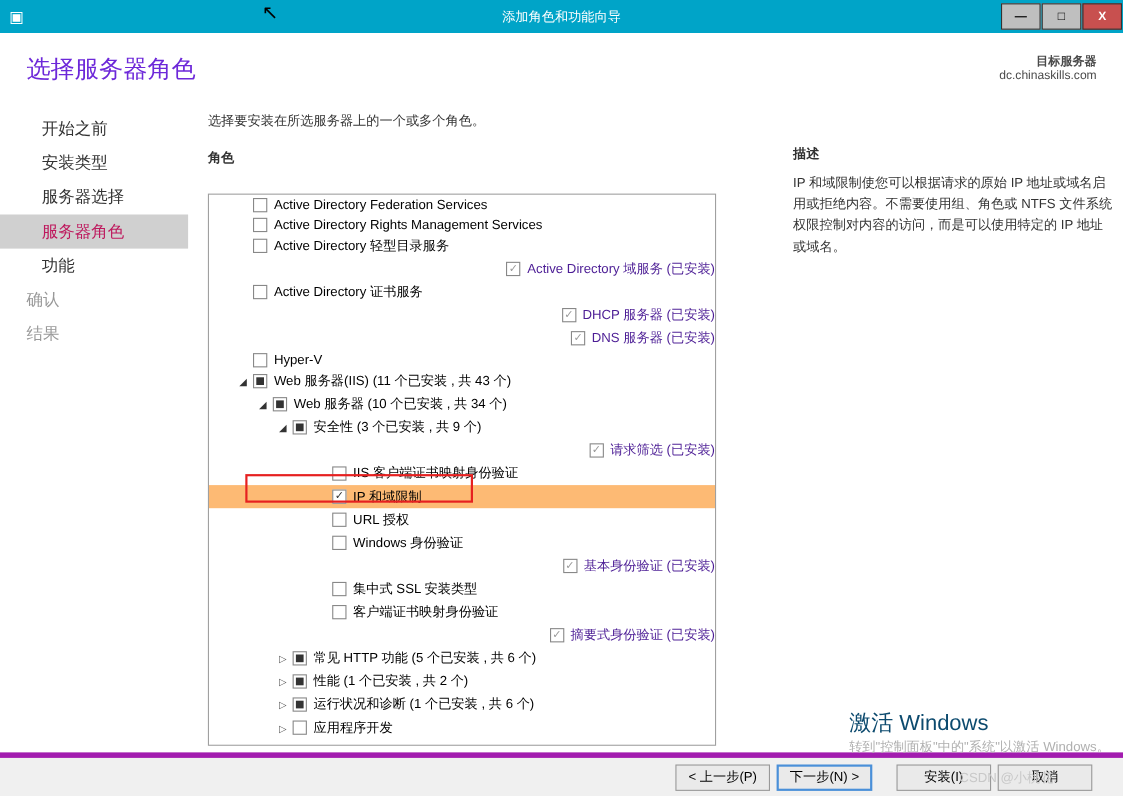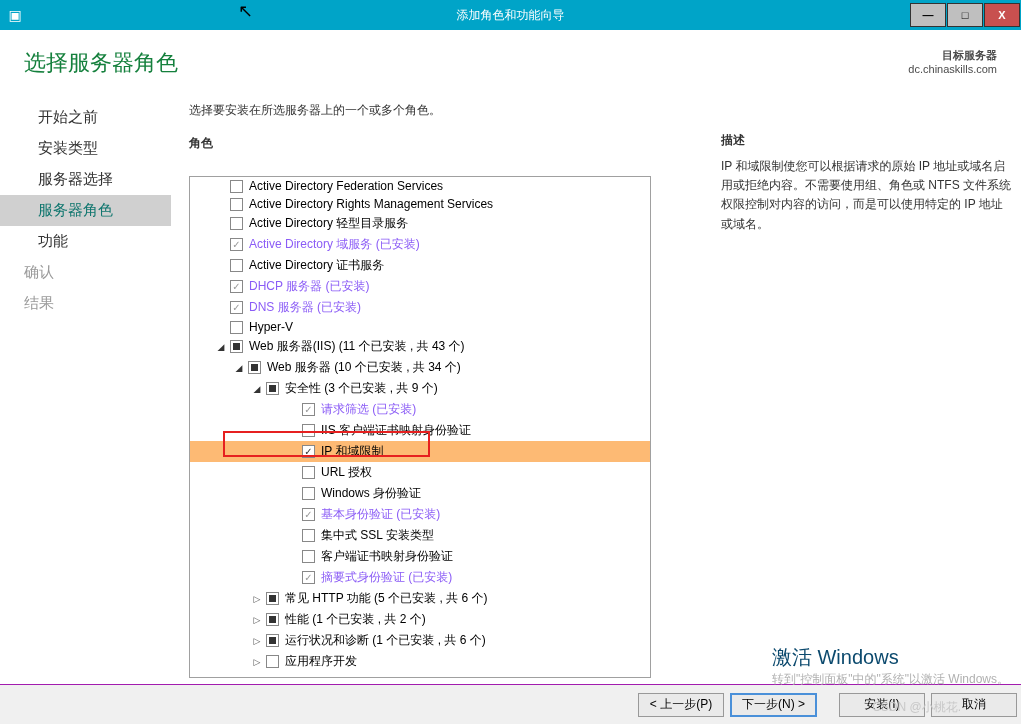--- a/index.html
+++ b/index.html
@@ -7,29 +7,29 @@
 
 .titlebar { height: 30px; background: #00a4c8; display: flex; align-items: center; color: #fff; position: relative; }
 .titlebar-icon { width: 30px; height: 30px; display: flex; align-items: center; justify-content: center; font-size: 14px; }
 .titlebar-title { position: absolute; left: 50%; transform: translateX(-50%); font-size: 12px; }
 .cursor { position: absolute; left: 238px; top: 0px; font-size: 18px; color: #000; pointer-events: none; }
 .window-controls { margin-left: auto; display: flex; }
 .win-btn { width: 36px; height: 24px; display: flex; align-items: center; justify-content: center; font-size: 11px; border: 1px solid #333; background: #bfbfbf; margin-right: 1px; color:#000; font-weight:bold;}
 .win-btn.close { background: #c8504f; color: #fff; }
 
 .header { padding: 18px 24px 10px; display: flex; justify-content: space-between; align-items: flex-start; }
-.page-title { font-size: 22px; color: #15803d; font-weight: normal; }
+.page-title { font-size: 22px; color: #6d28d9; font-weight: normal; }
 .target-info { text-align: right; font-size: 11px; color: #4a4a4a; }
 .target-label { font-weight: bold; }
 
 .body-area { display: flex; height: 590px; }
 
 .sidebar { width: 195px; padding-top: 14px; }
 .step { font-size: 15px; color: #333; padding: 6px 0 6px 38px; cursor: default; }
-.step.active { background: #d0d0d0; color: #0f766e; }
+.step.active { background: #d0d0d0; color: #be185d; }
 .step.disabled { color: #999; padding-left: 24px; }
 
 .main { flex: 1; padding: 14px 8px 0 18px; display: flex; gap: 26px; }
 .left-pane { width: 462px; display: flex; flex-direction: column; }
 .right-pane { width: 292px; margin-left: 44px; }
 .instruction { font-size: 12px; color: #333; margin-bottom: 16px; }
 .section-label { font-size: 12px; font-weight: bold; color: #333; margin-bottom: 8px; }
 .desc-text { font-size: 12px; color: #333; line-height: 1.6; }
 
 .tree-box { border: 1px solid #a0a0a0; height: 505px; overflow-y: scroll; background: #fff; position: relative; margin-top: 16px; }
@@ -38,30 +38,30 @@
 .tree-box::-webkit-scrollbar-thumb { background: #c0c0c0; border: 1px solid #999; }
 
 .tree-item { display: flex; align-items: center; font-size: 12px; padding: 2px 0 2px 8px; white-space: nowrap; }
 .tree-item.selected { background: #fdba74; }
 .expander { width: 14px; height: 14px; display: inline-flex; align-items: center; justify-content: center; font-size: 9px; color: #555; margin-right: 2px; user-select: none; }
 .expander.spacer { visibility: hidden; }
 .cb { width: 13px; height: 13px; border: 1px solid #888; margin-right: 6px; display: inline-flex; align-items: center; justify-content: center; background: #fff; flex-shrink: 0; }
 .cb.checked::after { content: "✓"; font-size: 10px; color: #333; line-height: 1; }
 .cb.checked.disabled::after { color: #999; }
 .cb.partial::after { content: ""; width: 7px; height: 7px; background: #333; display: block; }
-.tree-item.disabled { color: #8b5cf6; }
+.tree-item.disabled { color: #4c1d95; justify-content: flex-end; }
 .tree-item .label { }
 .indent-2 { padding-left: 24px; }
 .indent-3 { padding-left: 42px; }
 .indent-4 { padding-left: 60px; }
 .indent-6 { padding-left: 96px; }
 
 .highlight-box { position: absolute; border: 2px solid #e62020; left: 223px; top: 431px; width: 207px; height: 26px; pointer-events: none; z-index: 5; }
 
-.footer { position: absolute; bottom: 0; left: 0; right: 0; height: 40px; border-top: 1px solid #a21caf; display: flex; align-items: center; justify-content: flex-end; padding-right: 4px; gap: 6px; background: #f0f0f0; }
+.footer { position: absolute; bottom: 0; left: 0; right: 0; height: 40px; border-top: 5px solid #a21caf; display: flex; align-items: center; justify-content: flex-end; padding-right: 28px; gap: 6px; background: #f0f0f0; }
 .btn { min-width: 86px; height: 24px; font-size: 12px; border: 1px solid #999; background: #eaeaea; display: inline-flex; align-items: center; justify-content: center; padding: 0 10px; }
 .btn.primary { border: 2px solid #4a90d9; }
 
 .watermark { position: absolute; right: 12px; bottom: 36px; text-align: left; color: #b0b0b0; font-size: 12px; pointer-events: none; }
 .watermark .wm-title { font-size: 20px; color: #0c4a6e; }
 .csdn-wm { position: absolute; right: 60px; bottom: 8px; color: #c8c8c8; font-size: 12px; pointer-events: none; }
 </style>
 </head>
 <body>
 

